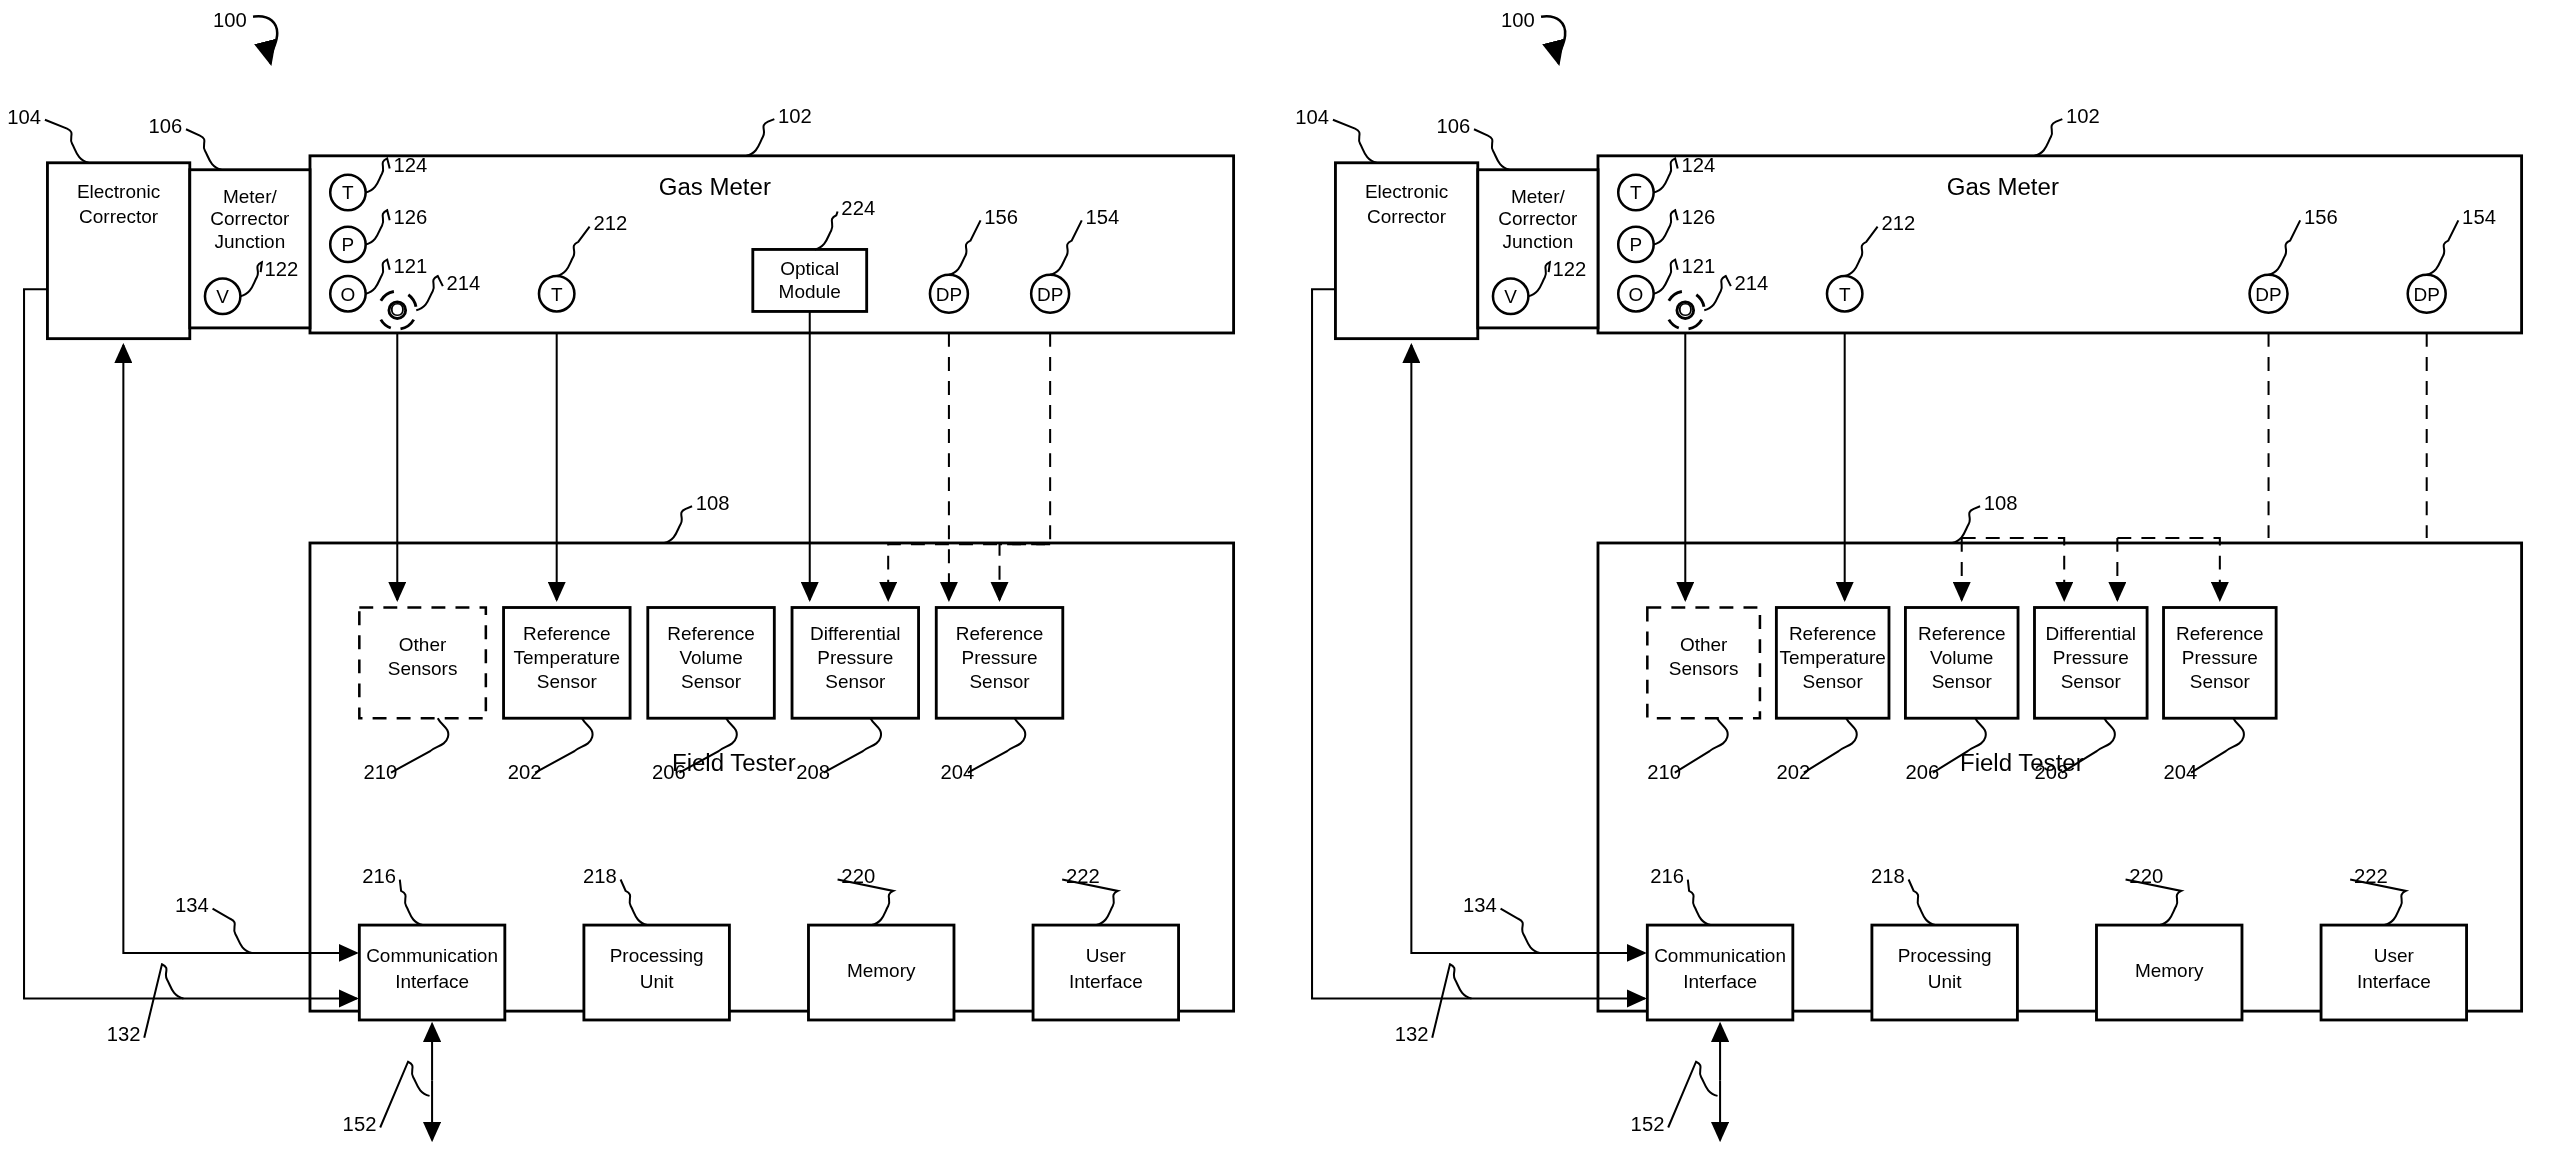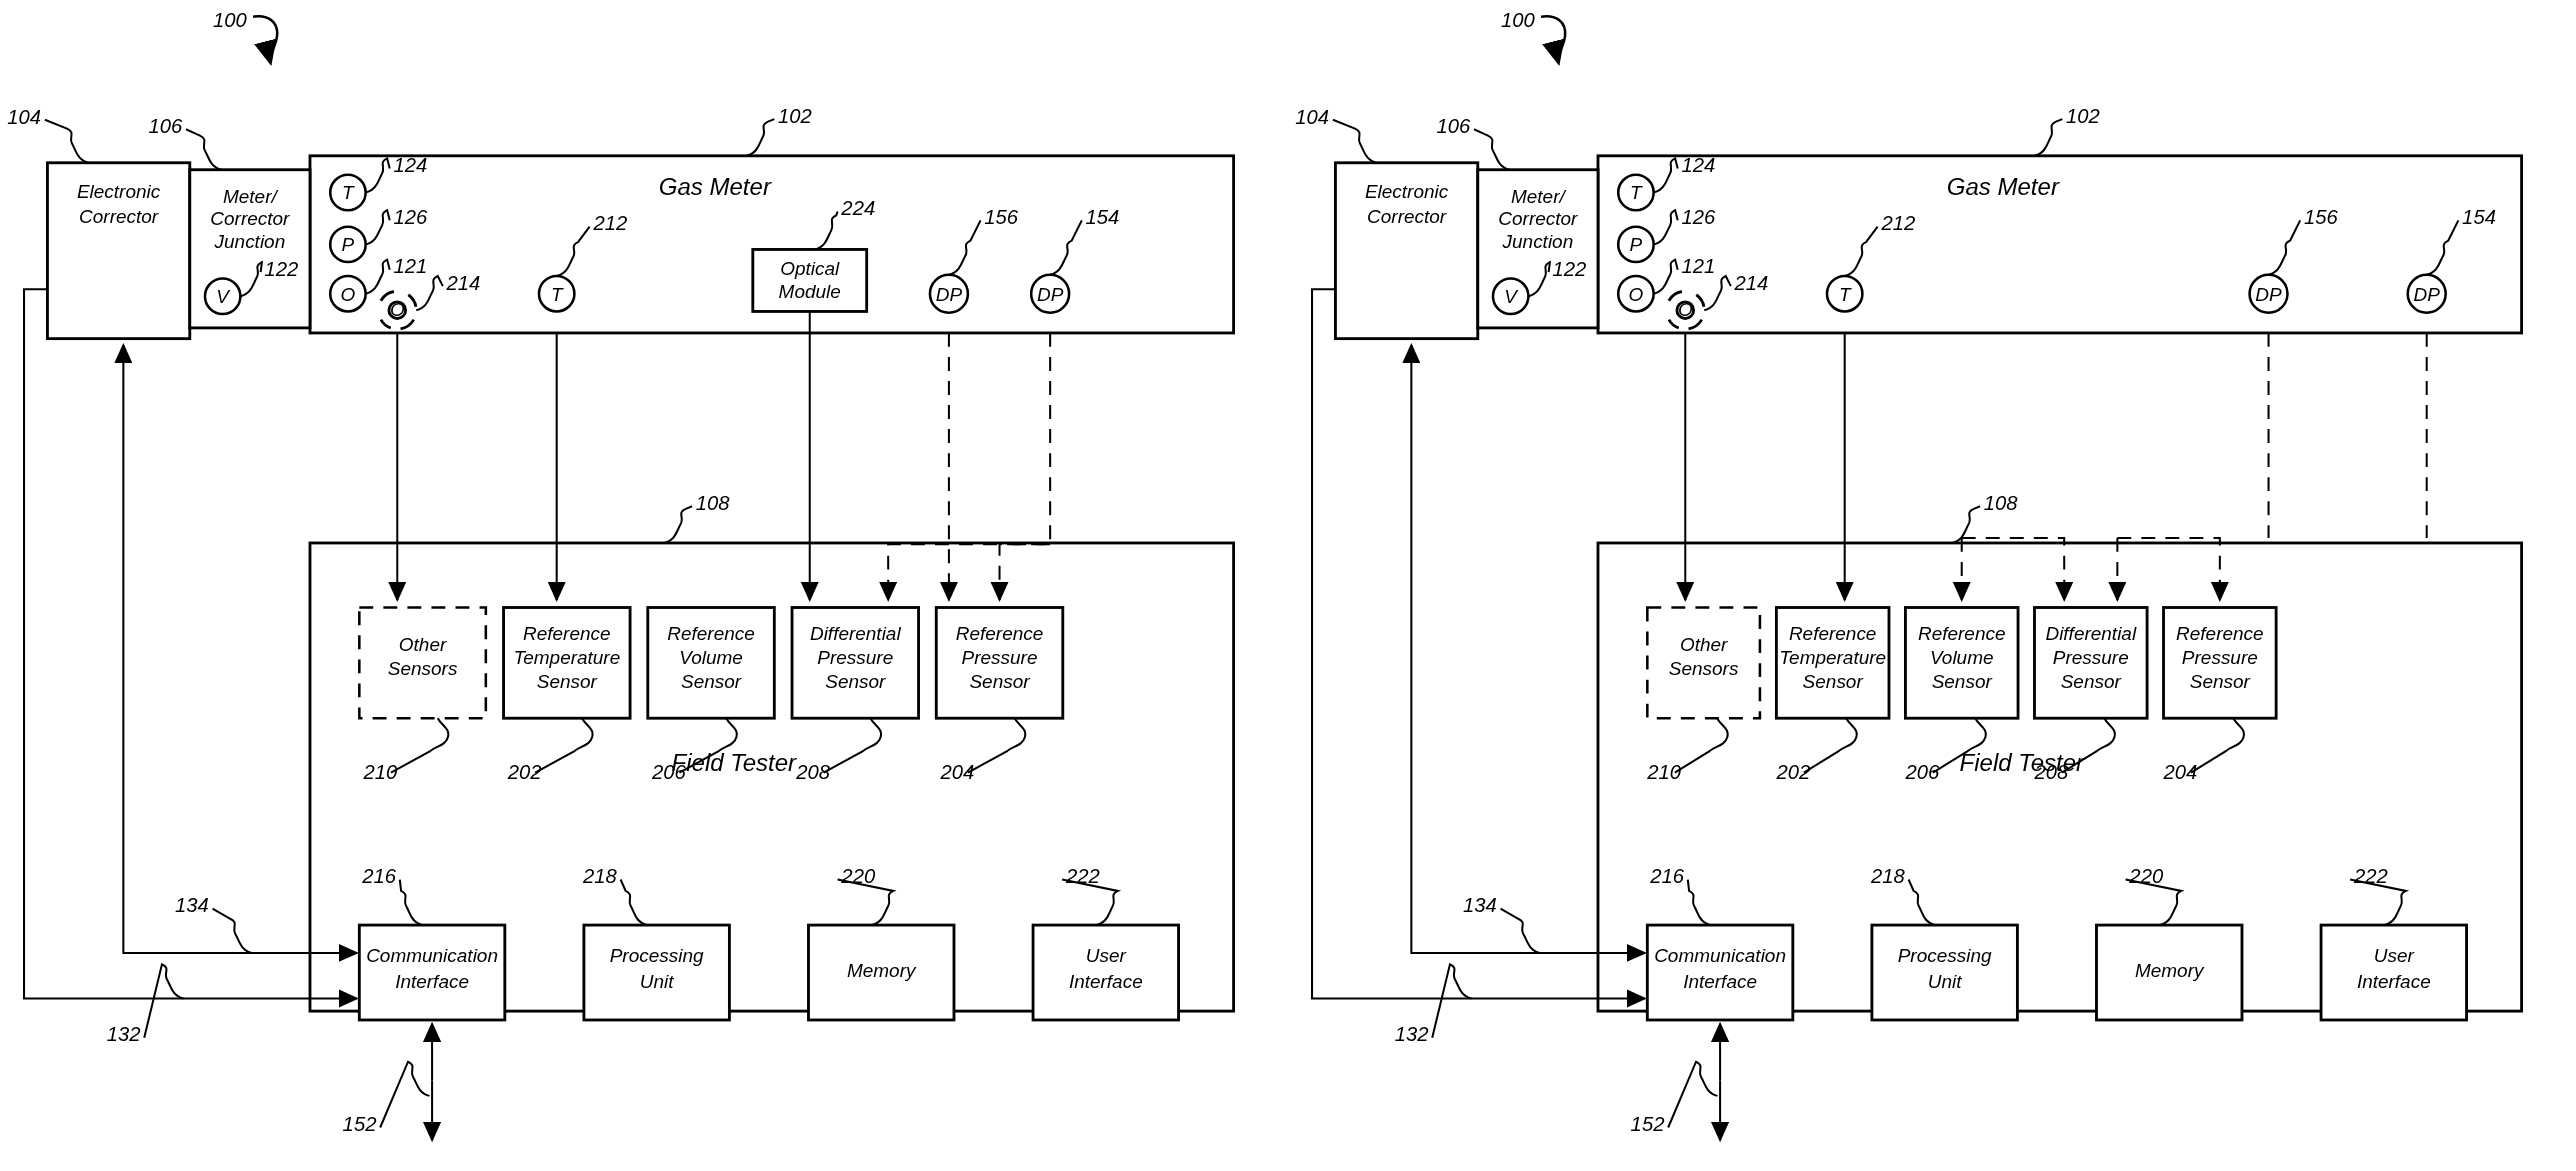--- a/index.html
+++ b/index.html
@@ -1,17 +1,17 @@
 <!DOCTYPE html>
 <html style="font-size:10px"><head>
 <meta charset="utf-8">
 <style>
   html,body{margin:0;padding:0;background:#ffffff;}
   body{width:2576px;height:1172px;overflow:hidden;font-family:"Liberation Sans",sans-serif;}
-  #stage{position:relative;width:2576px;height:1172px;font-style:italic;}
+  #stage{position:relative;width:2576px;height:1172px;}
   .panel{position:absolute;top:0;width:1288px;height:1172px;}
   #panel-left{left:0;}
   #panel-right{left:1288px;}
   svg{display:block;}
   text{font-family:"Liberation Sans",sans-serif;fill:#000;}
   .blk{font-size:30px;}
   .big{font-size:38px;}
   .ref{font-size:32px;}
   .sym{font-size:30px;}
   .ln{stroke:#000;fill:none;}

